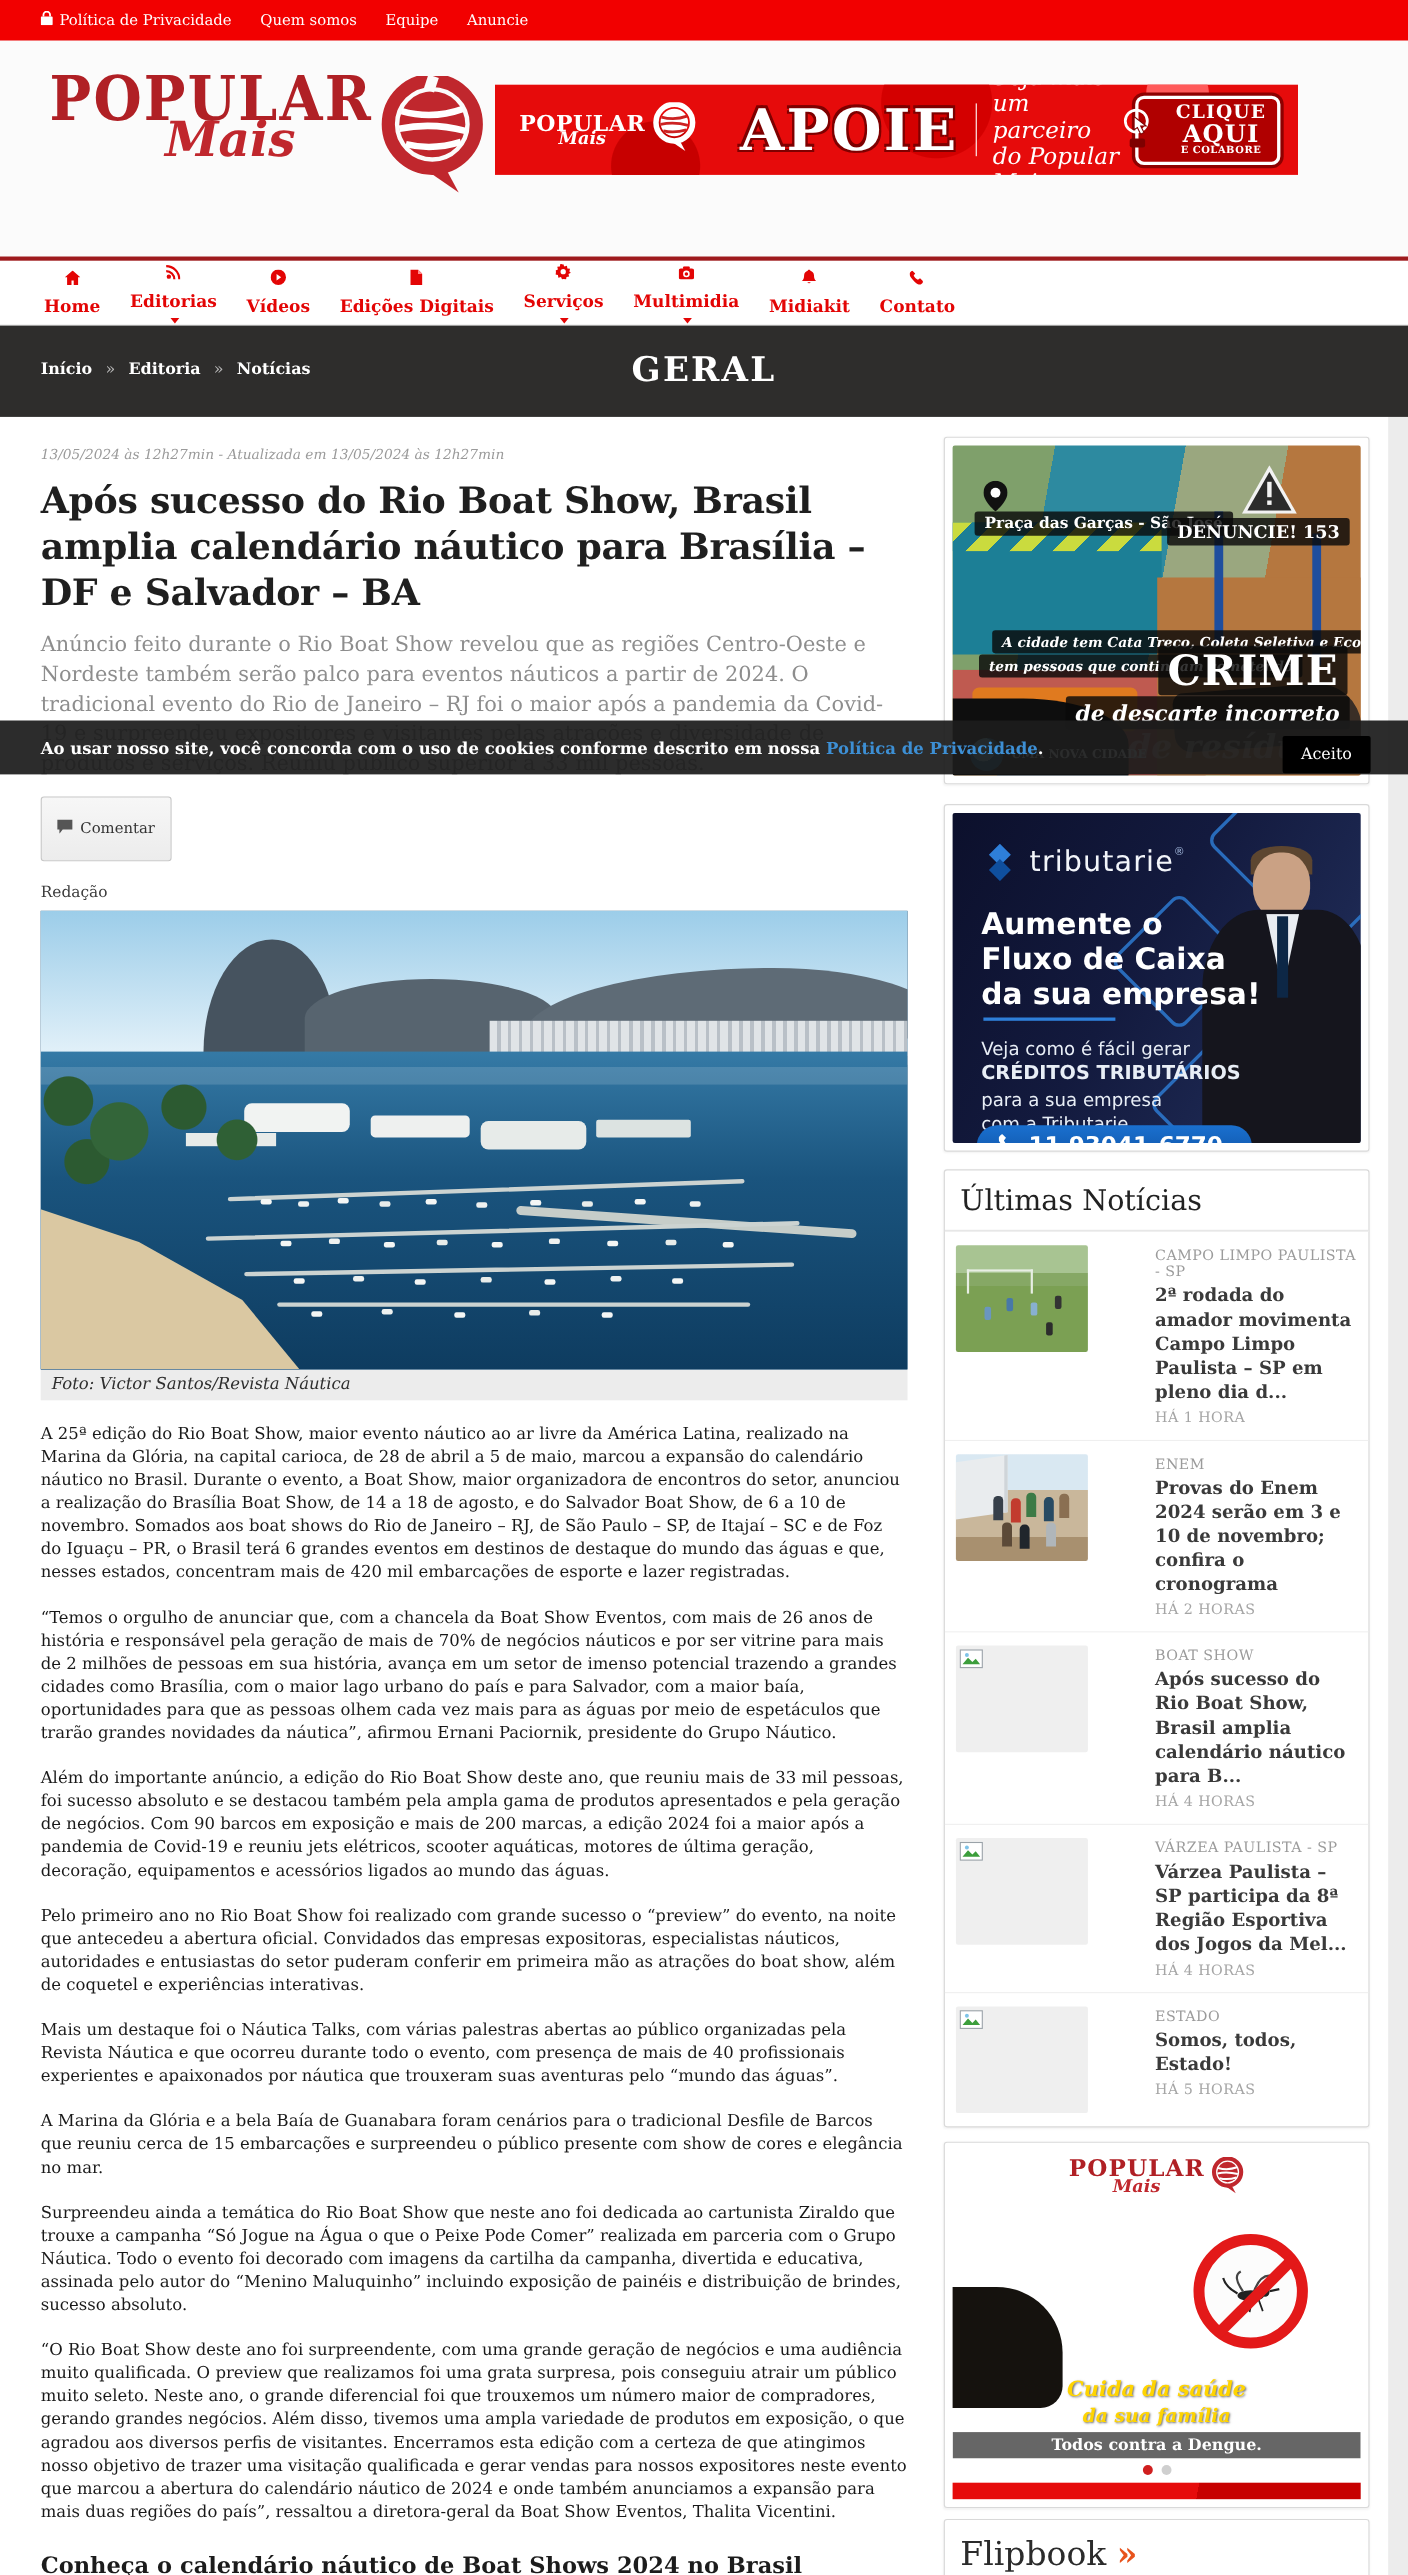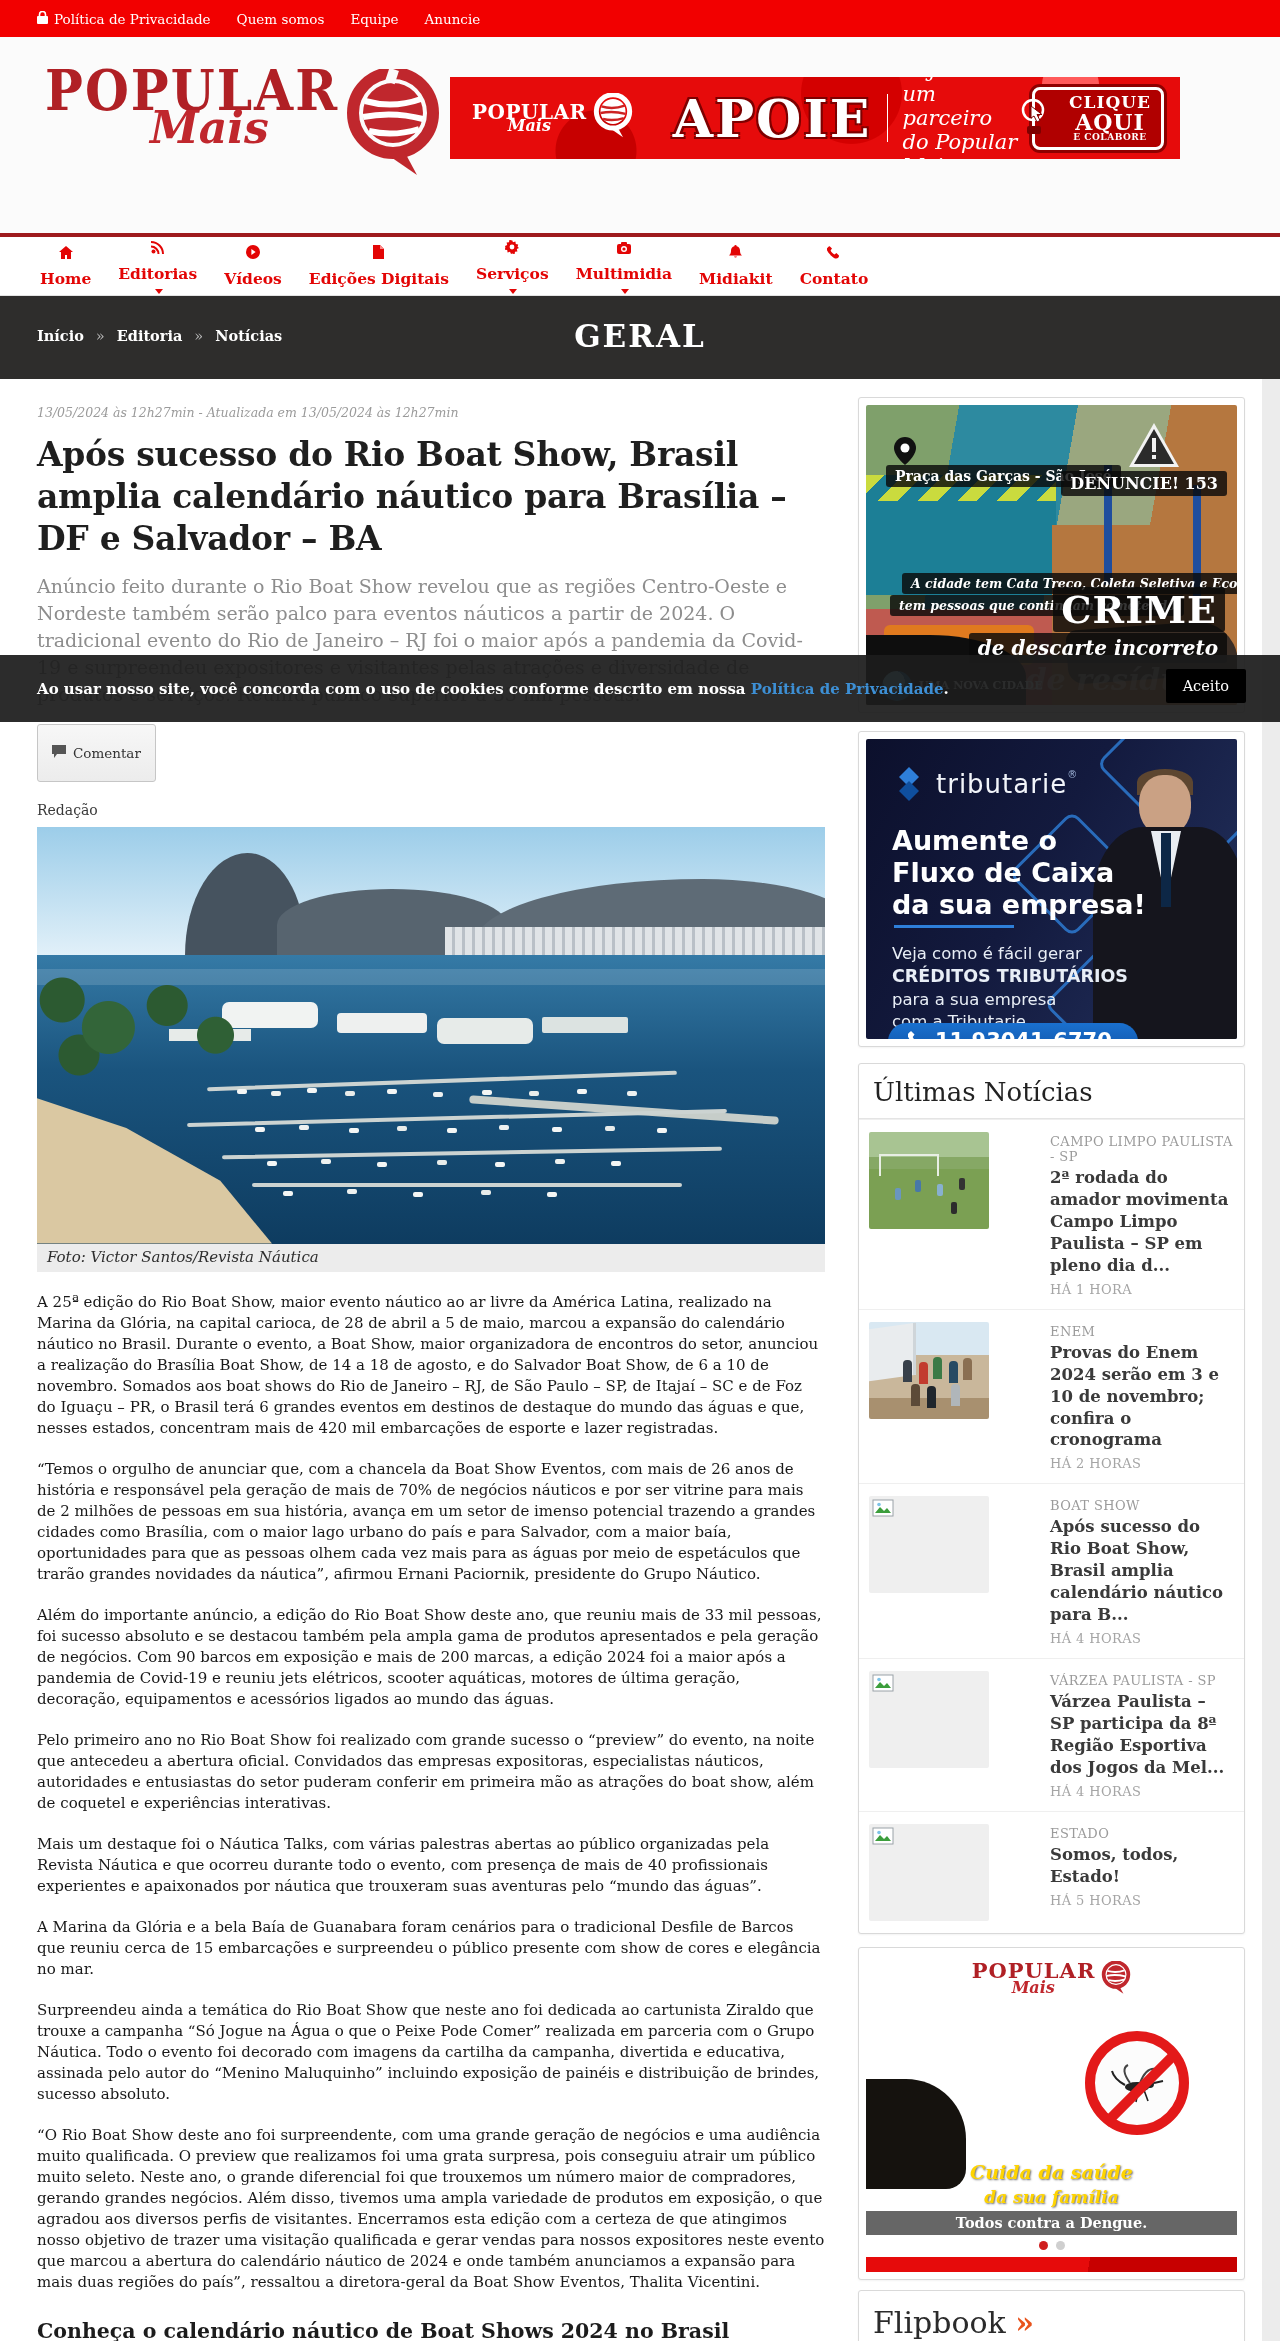--- a/index.html
+++ b/index.html
@@ -209,21 +209,21 @@
   .flip-title { font-size:30px; color:#2b2b2b; }
   .flip-title .arrow { color:#e8541d; font-weight:bold; }
   .flip-sub { margin-top:2px; font-size:17px; color:#9a9a9a; }
   .flip-sep { border-top:1px solid #ddd; }
   .flip-row { display:flex; gap:16px; padding:14px 12px 18px; }
   .flip-thumb { width:116px; height:88px; background:#efefef; border-radius:2px; position:relative; flex:0 0 116px; }
   .flip-right { flex:1; padding-right:8px; }
   .flip-ed { color:#e8700f; font-size:20px; font-weight:bold; }
 
   
-  .cookiebar { position:absolute; left:0; top:655px; width:1280px; height:67px; background:rgba(28,28,28,.93); z-index:50; display:flex; align-items:center; }
+  .cookiebar { position:absolute; left:0; top:655px; width:1280px; height:49px; background:rgba(28,28,28,.93); z-index:50; display:flex; align-items:center; }
   .cookie-text { margin-left:37px; color:#fff; font-size:15px; font-weight:bold; }
   .cookie-link { color:#3d8fd4; cursor:pointer; }
   .accept-btn { position:absolute; right:34px; top:14px; background:#000; color:#fff; border:none; border-radius:2px; padding:9px 17px; font-size:14.5px; font-family:inherit; cursor:pointer; }
 </style>
 </head>
 <body>
 
 <div class="topbar">
   <div class="topbar-links">
     <a class="topbar-link">

